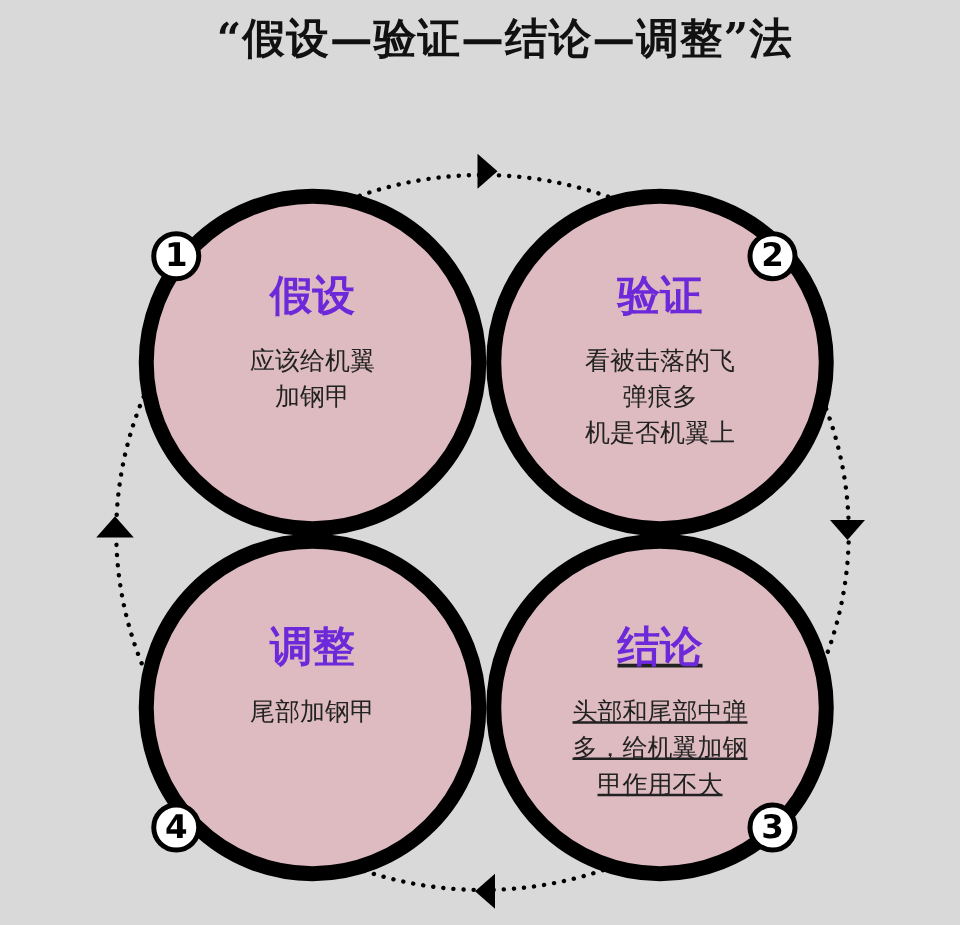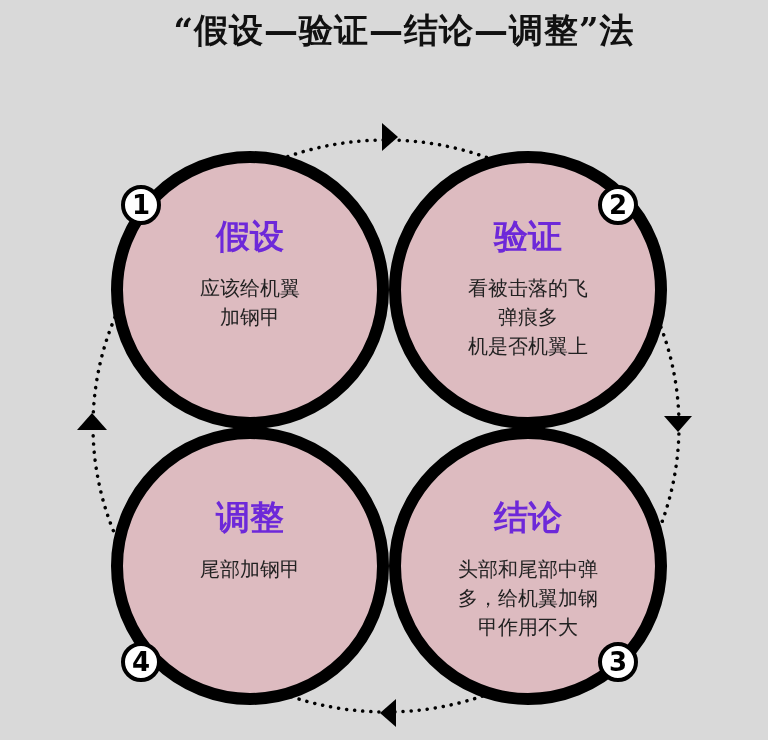--- a/index.html
+++ b/index.html
@@ -53,21 +53,21 @@
 <div class="circle-text" style="left:428px;top:214px;width:200px;">
   <div class="head">验证</div>
   <div class="body">
     <div>看被击落的飞</div>
     <div>弹痕多</div>
     <div>机是否机翼上</div>
   </div>
 </div>
 <div class="badge" style="left:598px;top:185px;">2</div>
 
-<div class="circle-text" style="left:428px;top:495px;width:200px;">
+<div class="circle-text" style="left:428px;top:495px;width:200px;text-decoration:underline;">
   <div class="head">结论</div>
   <div class="body">
     <div>头部和尾部中弹</div>
     <div>多，给机翼加钢</div>
     <div>甲作用不大</div>
   </div>
 </div>
 <div class="badge" style="left:598px;top:642px;">3</div>
 
 <div class="circle-text" style="left:150px;top:495px;width:200px;">

